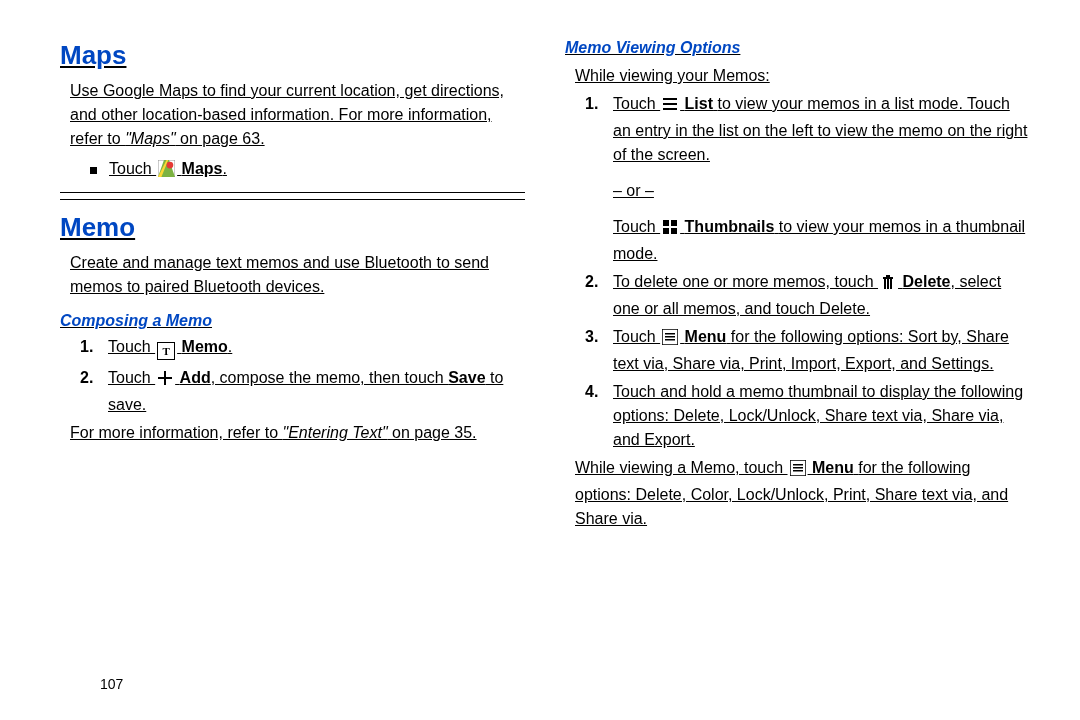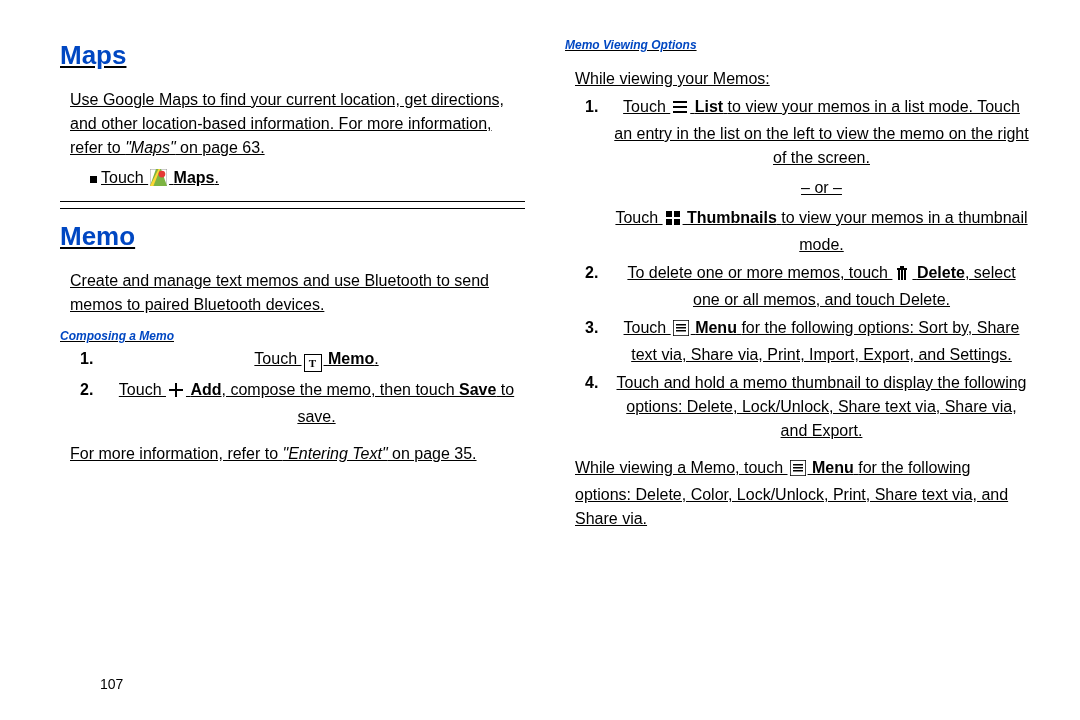--- a/index.html
+++ b/index.html
@@ -30,25 +30,25 @@
     font-family: "Arial Black", Arial, sans-serif;
     font-size: 26px;
     margin: 6px 0 4px 0;
     font-weight: 900;
   }
   h2.sub {
     color: #0047c2;
     font-family: "Arial Black", Arial, sans-serif;
     font-style: italic;
     font-weight: 900;
-    font-size: 12px;
+    font-size: 16px;
     margin: 10px 0 2px 0;
   }
   p.body {
-    margin: 13px 0 4px 10px;
+    margin: 4px 0 4px 10px;
   }
   .note-rule-top { border-top: 1px solid #000; margin: 8px 0 6px 0; }
   .note-rule-bot { border-bottom: 1px solid #000; margin: 6px 0 8px 0; }
   .note-block { padding: 0 4px; }
   .note-block .hang {
     padding-left: 44px;
     text-indent: -44px;
     margin: 0 0 2px 6px;
   }
   .bold { font-weight: bold; }
@@ -57,32 +57,31 @@
     list-style: none;
     padding-left: 0;
     margin: 2px 0;
     counter-reset: step;
   }
   ol.steps > li {
     counter-increment: step;
     padding-left: 48px;
     position: relative;
     margin-bottom: 4px;
-    text-align: center;
   }
   ol.steps > li::before {
     content: counter(step) ".";
     font-weight: bold;
     position: absolute;
     left: 20px;
   }
   .bullet-row {
     display: flex;
     align-items: center;
-    gap: 4px;
+    gap: 12px;
     margin: 6px 0 6px 30px;
   }
   .sq-bullet {
     width: 7px; height: 7px; background: #000; flex: 0 0 auto;
   }
   .inline-icon {
     display: inline-block;
     vertical-align: -3px;
     margin: 0 2px;
   }
@@ -173,21 +172,21 @@
         <span>Touch </span>
         <span class="inline-icon">
           <svg class="ic" viewBox="0 0 16 16">
             <rect x="1" y="2" width="14" height="2" fill="#000"></rect>
             <rect x="1" y="7" width="14" height="2" fill="#000"></rect>
             <rect x="1" y="12" width="14" height="2" fill="#000"></rect>
           </svg>
         </span>
         <span class="bold">List</span>
         <span> to view your memos in a list mode. Touch an entry in the list on the left to view the memo on the right of the screen.</span>
-        <div style="margin:6px 0">– or –</div>
+        <div style="margin:12px 0">– or –</div>
         <span>Touch </span>
         <span class="inline-icon">
           <svg class="ic" viewBox="0 0 16 16">
             <rect x="1" y="1" width="6" height="6" fill="#000"></rect>
             <rect x="9" y="1" width="6" height="6" fill="#000"></rect>
             <rect x="1" y="9" width="6" height="6" fill="#000"></rect>
             <rect x="9" y="9" width="6" height="6" fill="#000"></rect>
           </svg>
         </span>
         <span class="bold">Thumbnails</span>

